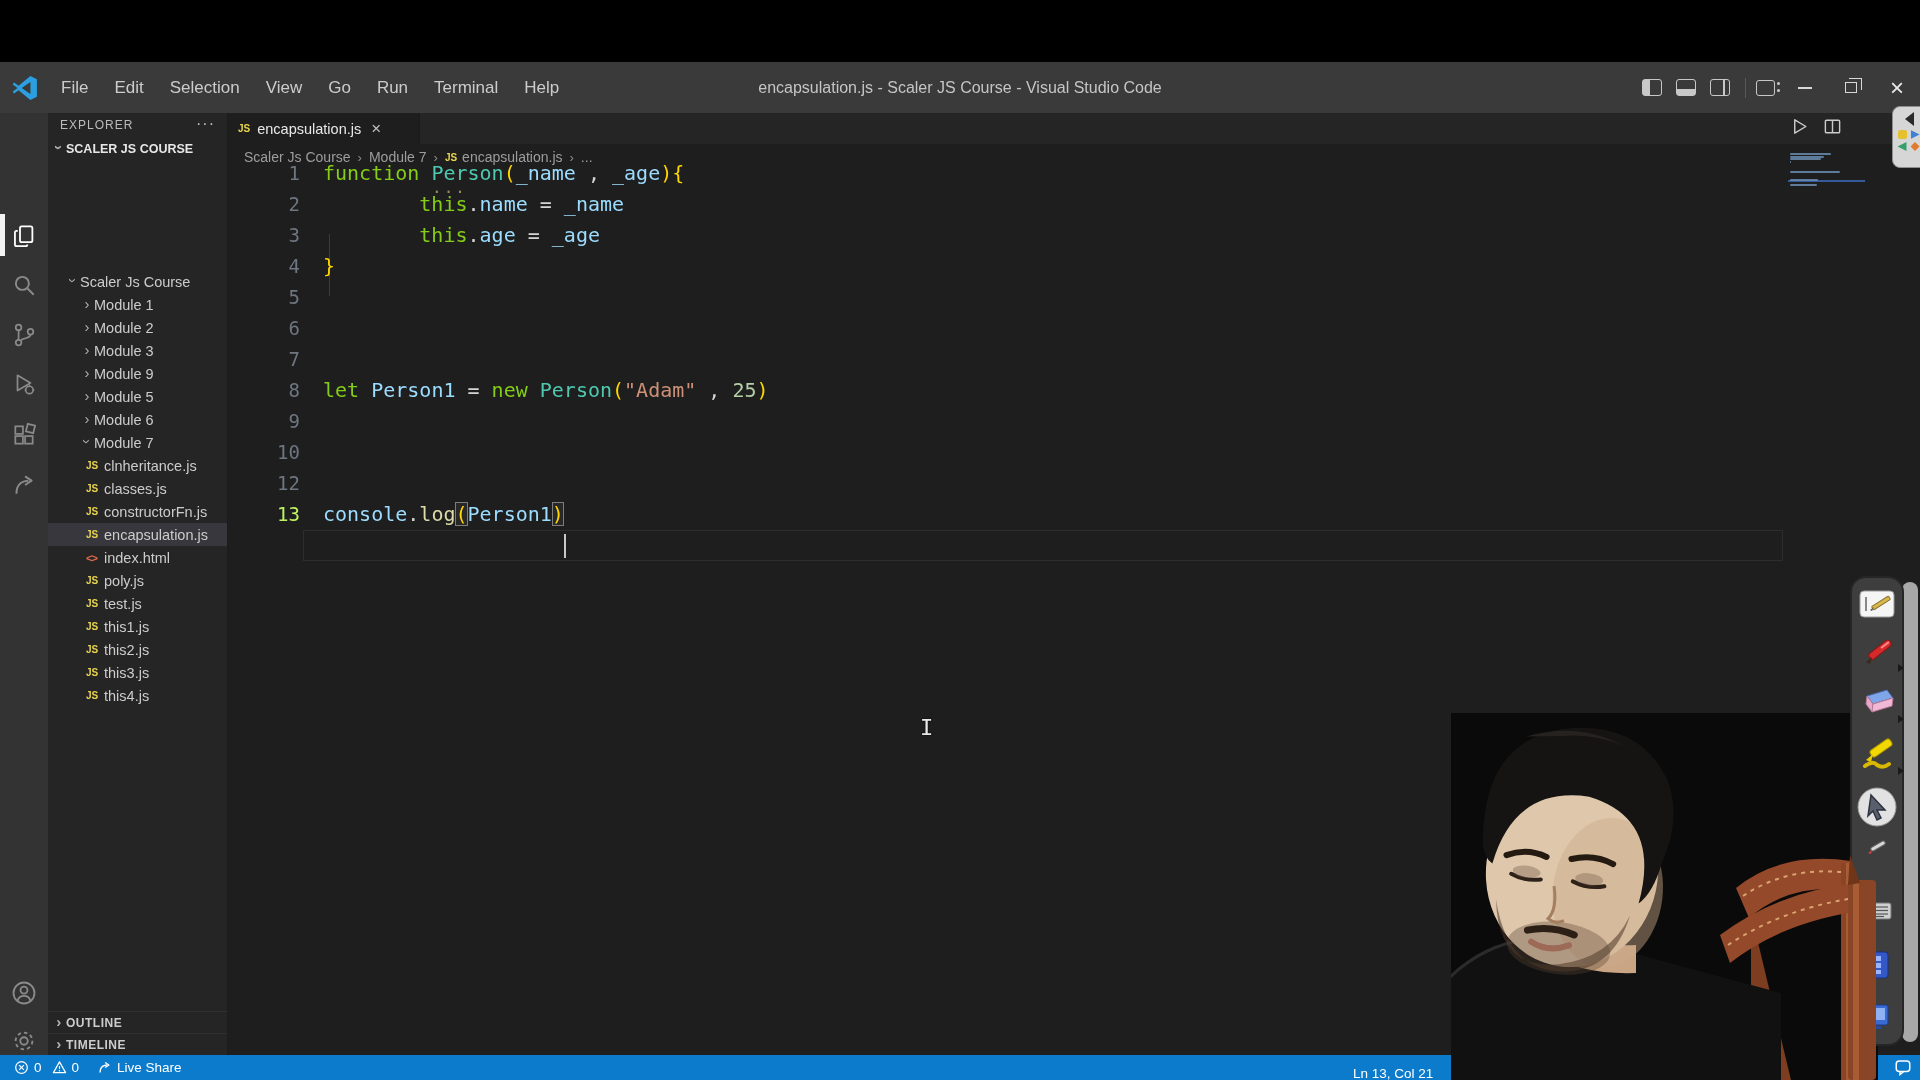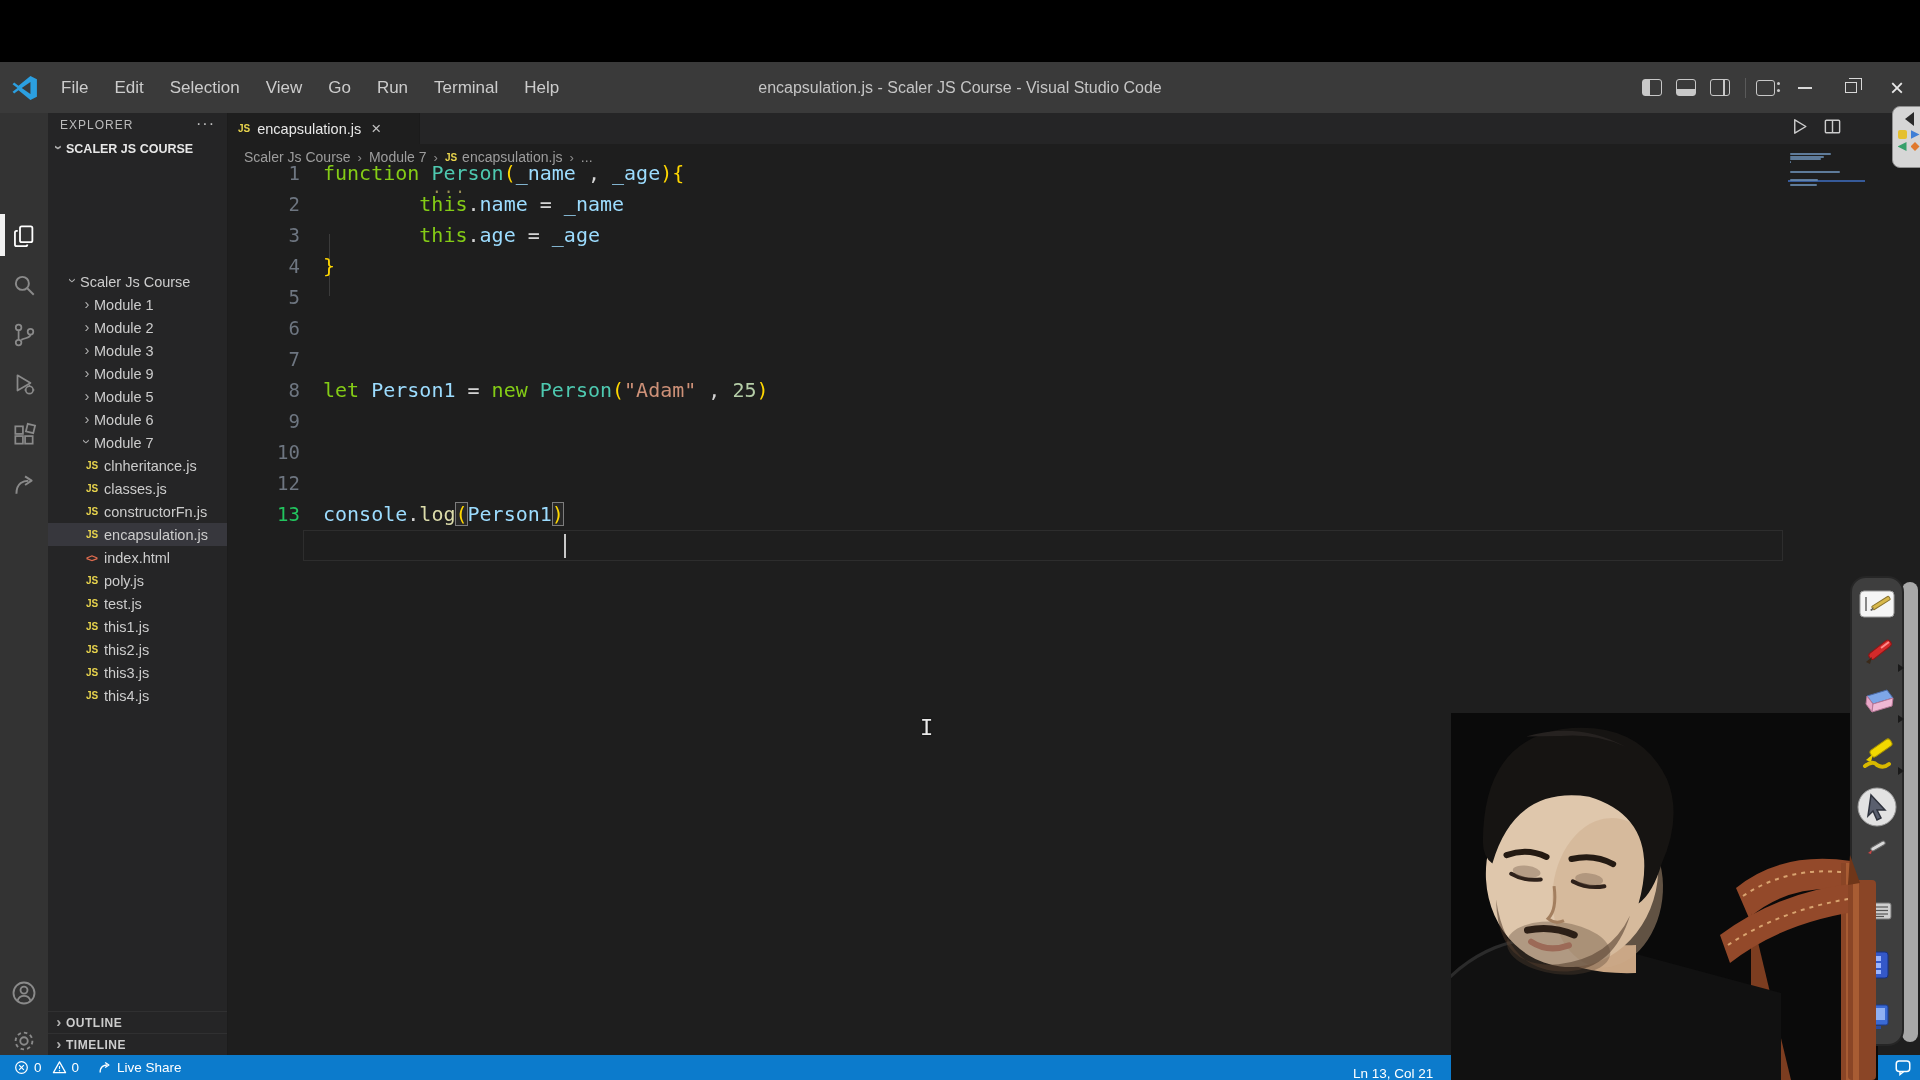--- a/index.html
+++ b/index.html
@@ -54,21 +54,21 @@
   #tab-active .label { color:#e8e8e8; font-size:14.5px; margin:0 10px 0 7px; }
   #tab-close { color:#c0c0c0; font-size:17px; }
   #editor-actions { position:absolute; right:78px; top:4px; display:flex; gap:14px; align-items:center; }
   #breadcrumb { position:absolute; left:16px; top:31px; height:26px; display:flex; align-items:center; color:#9d9d9d; font-size:14px; }
   .bc-sep { margin:0 7px; color:#8a8a8a; font-size:13px; }
   .bc-js { color:#e8d44d; font-weight:bold; font-size:10px; margin-right:5px; }
 
   #code-area { position:absolute; left:0; top:45px; width:100%; height:600px; font-family:"DejaVu Sans Mono", monospace; font-size:20px; }
   .code-line { height:31px; line-height:31px; white-space:pre; position:relative; padding-left:95px; }
   .ln { position:absolute; left:0; top:0; width:72px; text-align:right; color:#6e7681; font-size:19px; }
-  .ln.active { color:#22c55e; }
+  .ln.active { color:#bef264; }
   .tk-kw{color:#84cc16;} .tk-cls{color:#4ec9b0;} .tk-var{color:#9cdcfe;}
   .tk-str{color:#ce9178;} .tk-num{color:#b5cea8;} .tk-br{color:#ffd700;}
   .tk-fn{color:#dcdcaa;} .tk-pl{color:#d4d4d4;}
   .tk-brm{color:#ffd700; outline:1px solid #7d7d7d; outline-offset:-1px; background:rgba(90,90,90,0.18);}
   #indent-guide { position:absolute; left:101px; top:76px; width:1px; height:62px; background:#3b3b3b; }
   #current-line-box { position:absolute; left:75px; top:372px; width:1480px; height:31px; border:1px solid rgba(255,255,255,0.07); }
   #caret { position:absolute; left:336px; top:376px; width:2px; height:24px; background:#c8c8c8; }
   #hint-dots { position:absolute; left:204px; top:24px; color:#9a8f56; font-size:16px; letter-spacing:2px; font-family:"DejaVu Sans Mono",monospace; }
   #minimap { position:absolute; right:55px; top:40px; width:75px; height:160px; }
   .mm-line { position:absolute; height:2px; background:#6a8cb0; opacity:0.85; border-radius:1px; }

